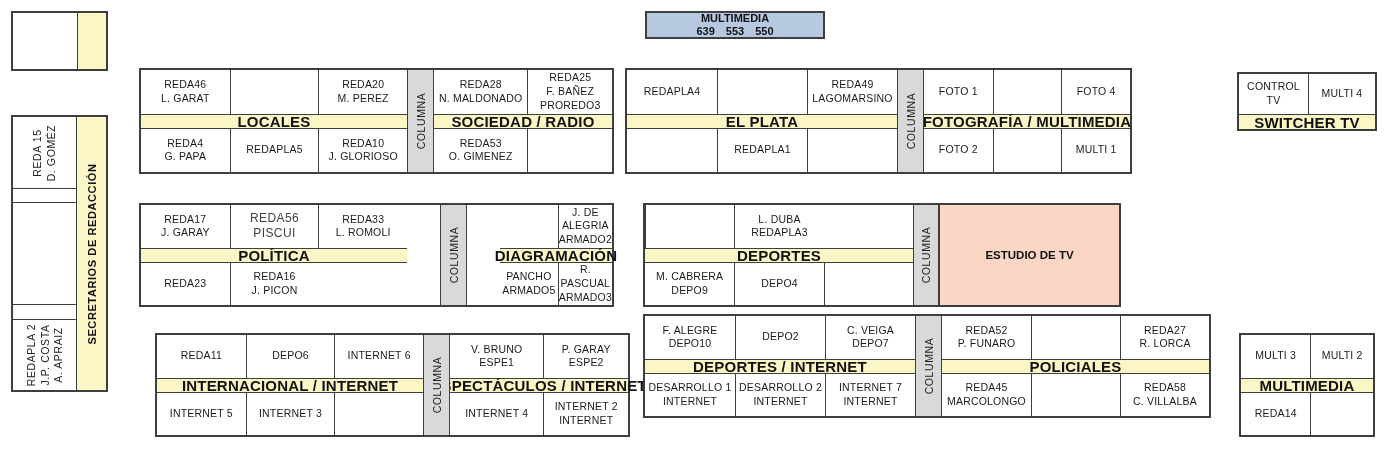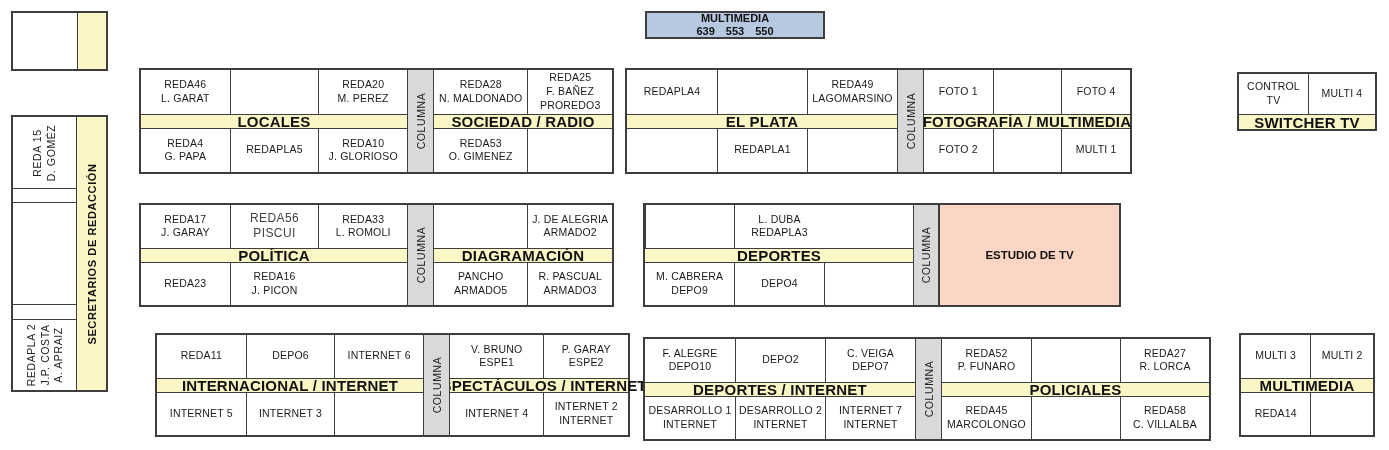--- a/index.html
+++ b/index.html
@@ -173,21 +173,21 @@
         <div class="section" style="grid-template-columns: 71fr 69fr; grid-template-rows: 1fr 15px; flex: 1 1 0%;">
           <div class="cell">
             <div>CONTROL TV</div>
           </div>
           <div class="cell bl">
             <div>MULTI 4</div>
           </div>
           <div class="band" style="border-bottom: none;">SWITCHER TV</div>
         </div>
       </div>
-      <div class="group" style="left: 139px; top: 203px; width: 475px; height: 104px;">
+      <div class="group" style="left: 139px; top: 203px; width: 475px; height: 104px; gap: 33px;">
         <div class="section" style="grid-template-columns: 1fr 1fr 1fr; grid-template-rows: 1fr 15px 1fr; width: 266px;">
           <div class="cell">
             <div>REDA17</div>
             <div>J. GARAY</div>
           </div>
           <div class="cell alt bl">
             <div>REDA56</div>
             <div>PISCUI</div>
           </div>
           <div class="cell bl">
@@ -282,21 +282,21 @@
           <div class="band">ESPECTÁCULOS / INTERNET</div>
           <div class="cell">
             <div>INTERNET 4</div>
           </div>
           <div class="cell bl">
             <div>INTERNET 2</div>
             <div>INTERNET</div>
           </div>
         </div>
       </div>
-      <div class="group" style="left: 643px; top: 337px; width: 568px; height: 104px;">
+      <div class="group" style="left: 643px; top: 314px; width: 568px; height: 104px;">
         <div class="section" style="grid-template-columns: 1fr 1fr 1fr; grid-template-rows: 1fr 15px 1fr; width: 270px;">
           <div class="cell">
             <div>F. ALEGRE</div>
             <div>DEPO10</div>
           </div>
           <div class="cell bl">
             <div>DEPO2</div>
           </div>
           <div class="cell bl">
             <div>C. VEIGA</div>

